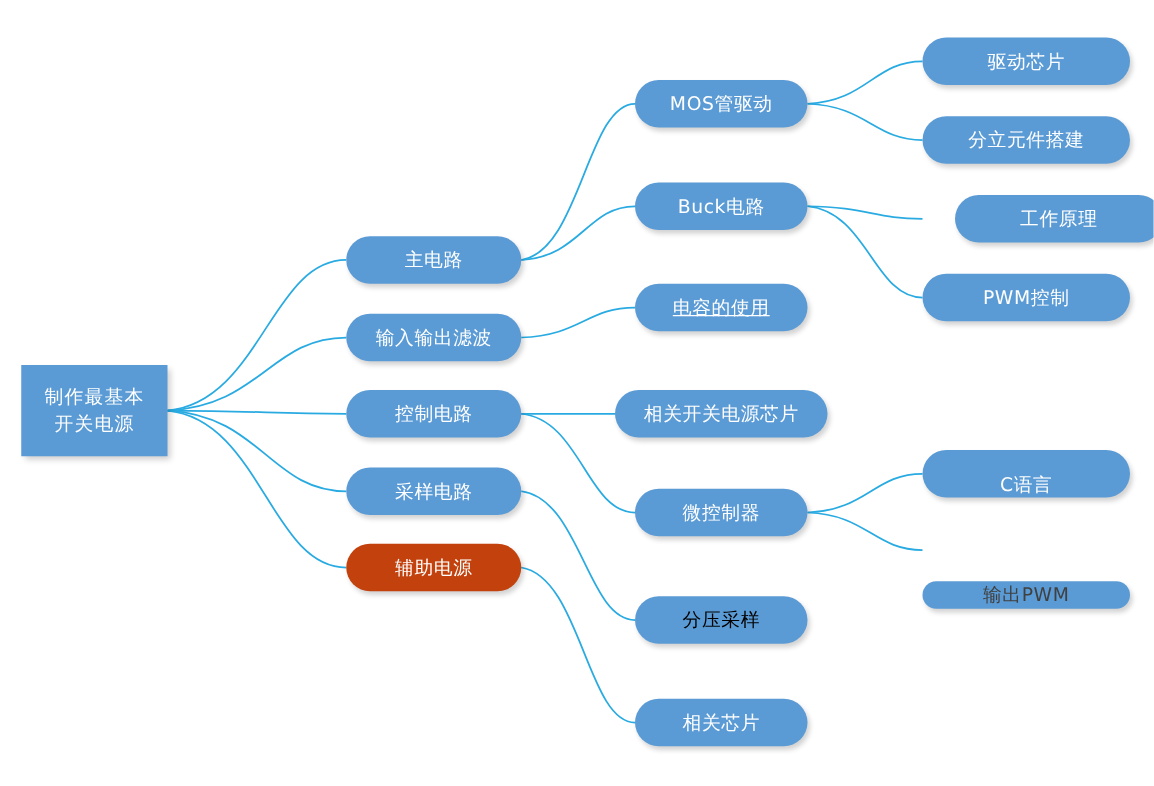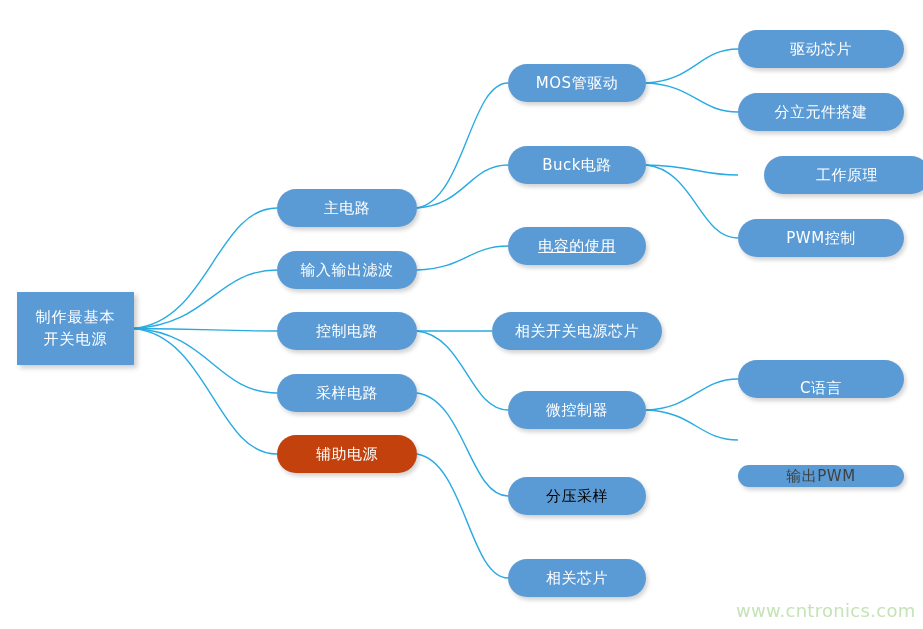--- a/index.html
+++ b/index.html
@@ -135,14 +135,13 @@
       <div class="node" style="left: 738px; top: 219px; width: 166px; height: 38px; background: rgb(91, 155, 213); color: rgb(255, 255, 255);">
         <span>PWM控制</span>
       </div>
       <div class="node" style="left: 738px; top: 360px; width: 166px; height: 38px; background: rgb(91, 155, 213); color: rgb(255, 255, 255); align-items: flex-end;">
         <span>C语言</span>
       </div>
       <div class="node" style="left: 738px; top: 421px; width: 166px; height: 22px; background: rgb(91, 155, 213); color: #404040; margin-top: 44px;">
         <span>输出PWM</span>
       </div>
     </div>
-  <div class="watermark" style="left: 736px; top: 600px; color: rgb(197, 227, 182);">www.cntronics.com</div>
 </div>
 
 </body></html>

